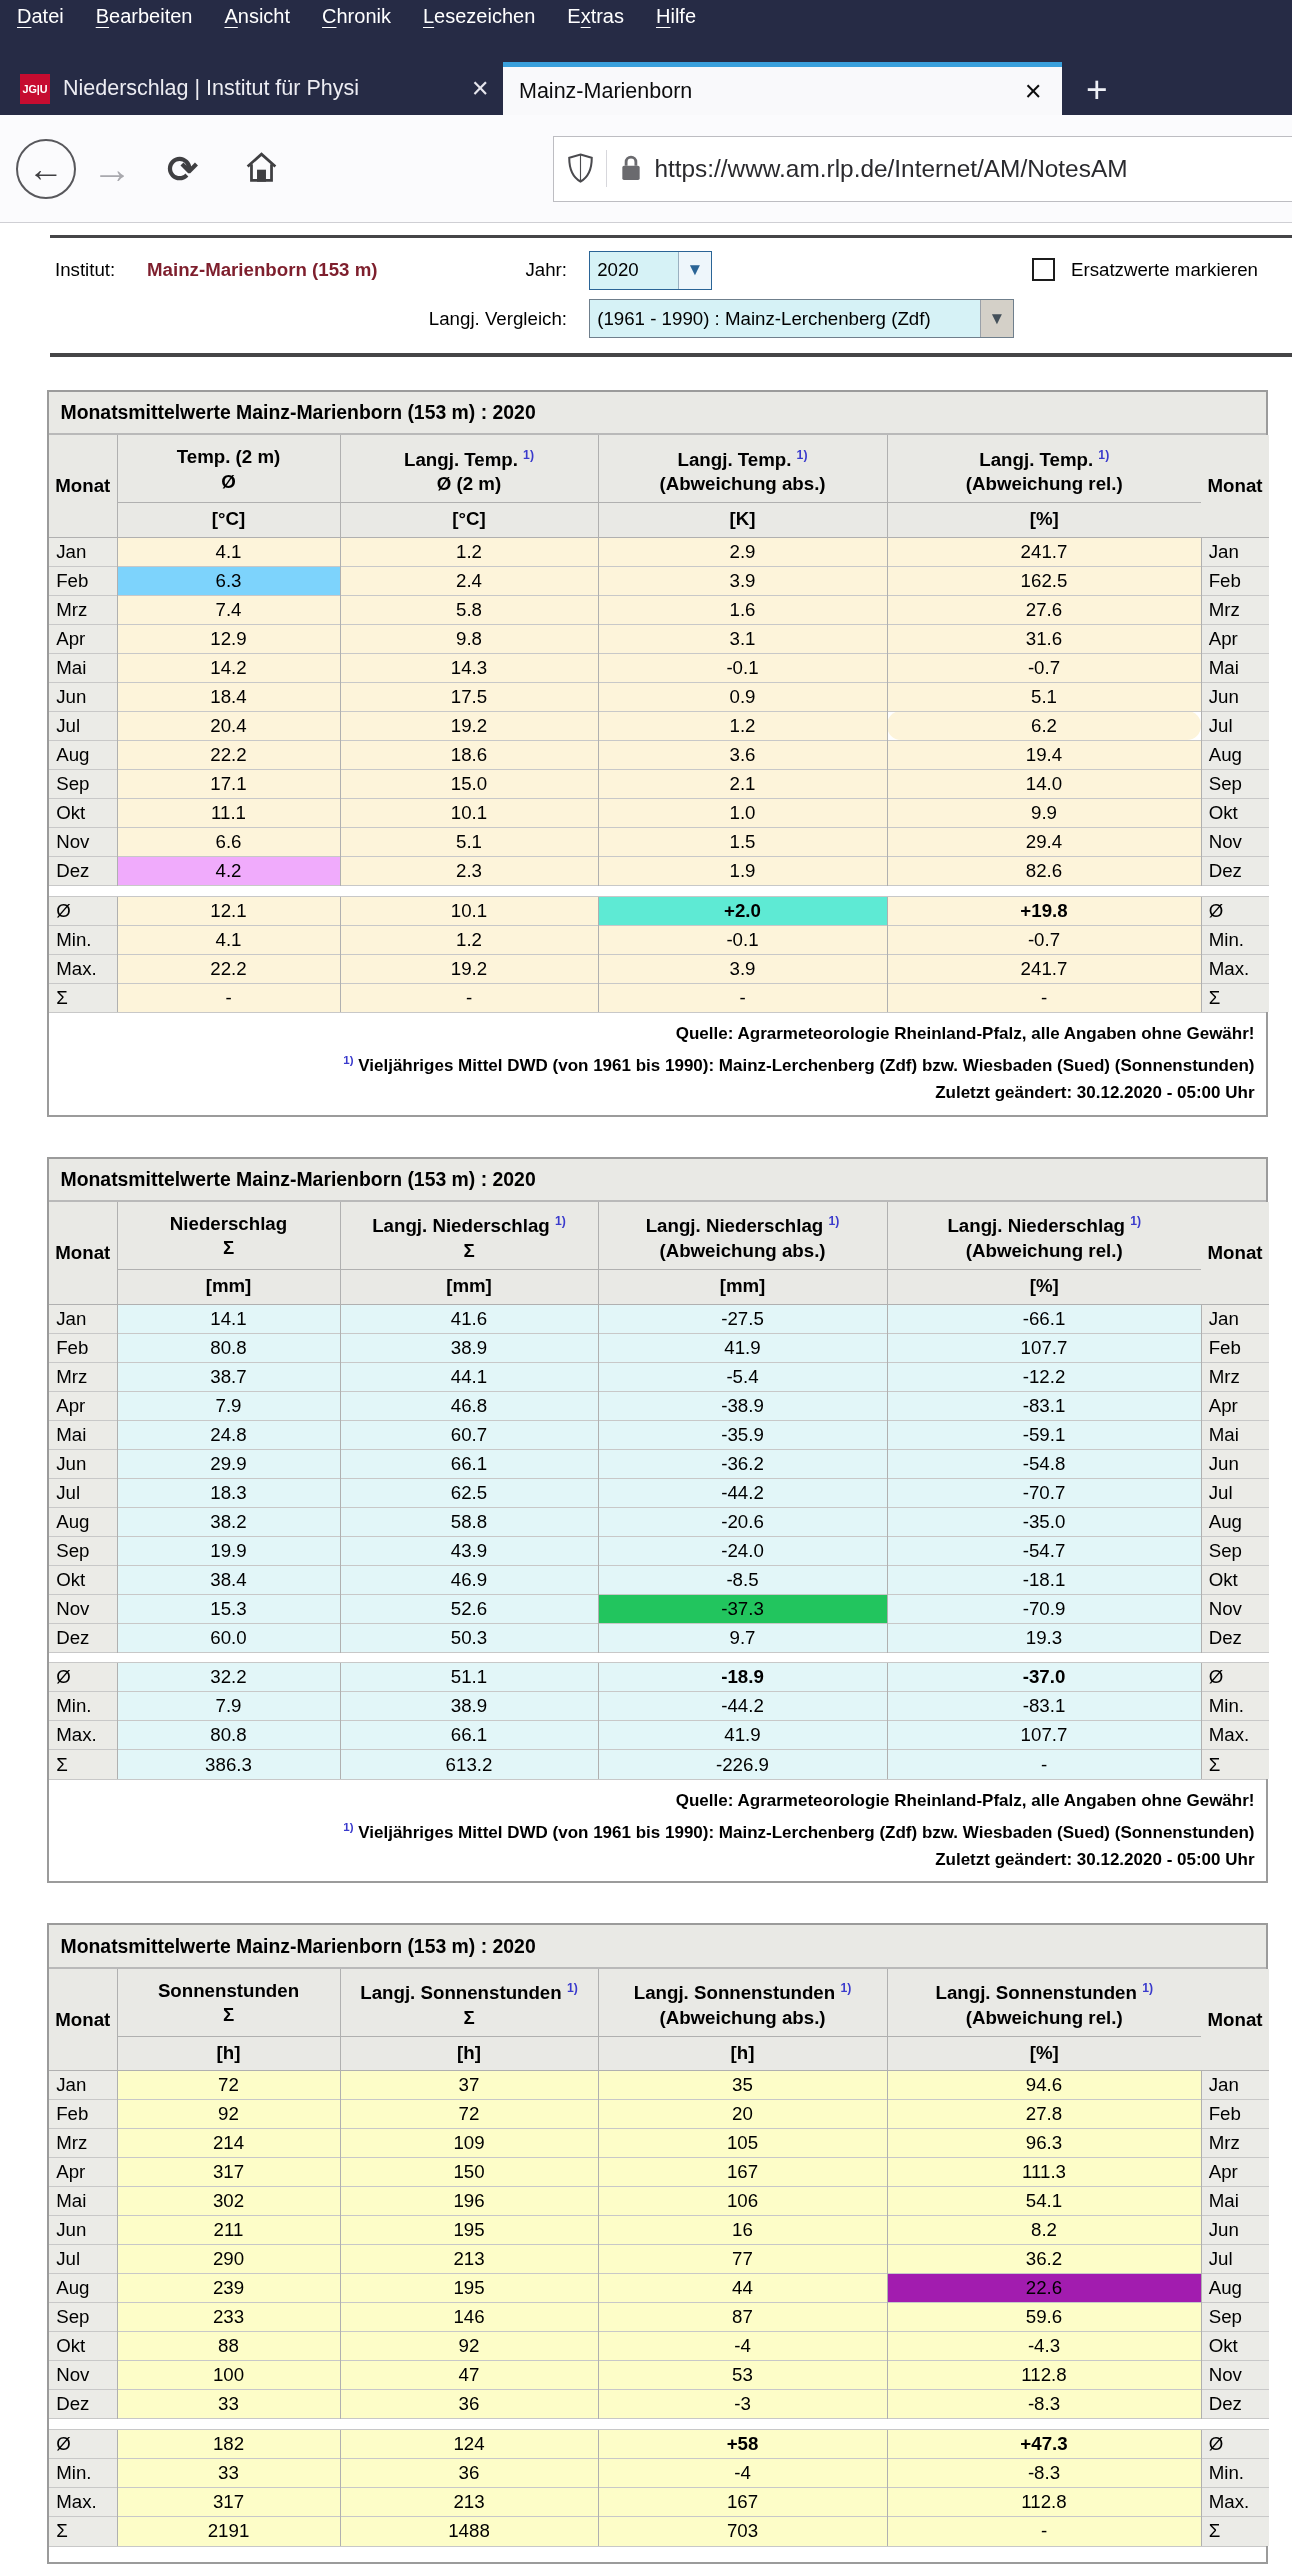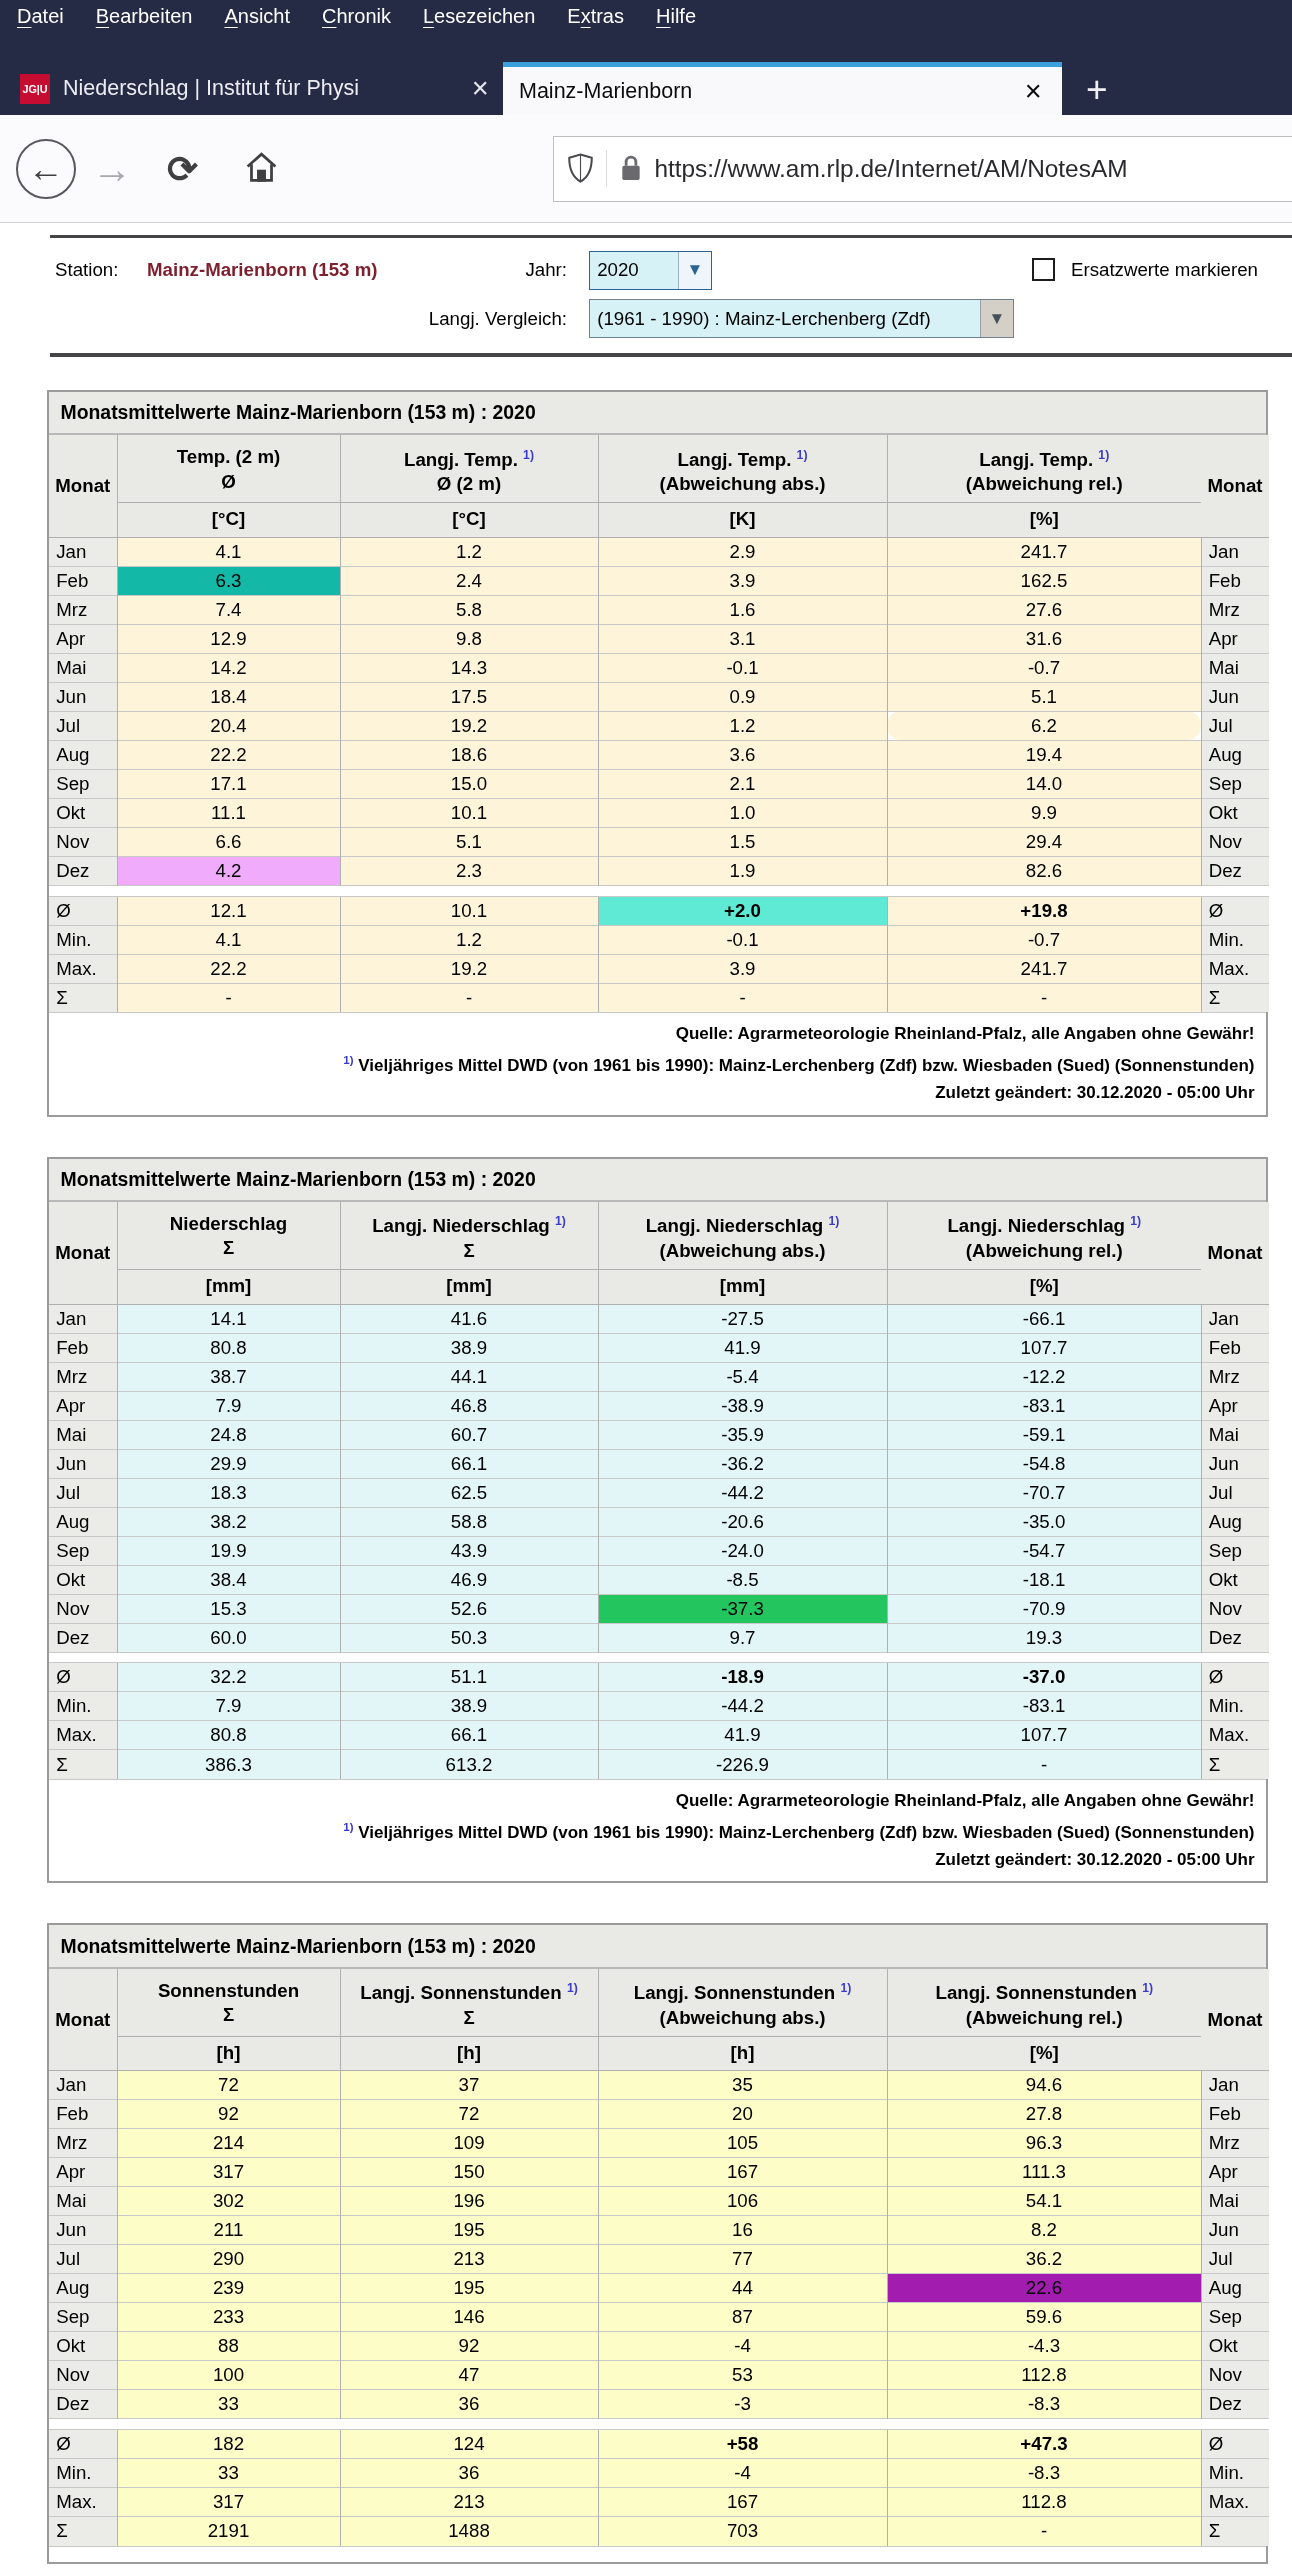--- a/index.html
+++ b/index.html
@@ -152,21 +152,21 @@
       </svg>
     </span>
     <span class="url-text" style="margin-left:10px;">https://www.am.rlp.de/Internet/AM/NotesAM</span>
   </div>
 </div>
 
 <div class="content">
   <div class="rule"></div>
 
   <div class="form-area">
-    <span class="f-label station-label">Station:</span>
+    <span class="f-label station-label">Institut:</span>
     <span class="station-value">Mainz-Marienborn (153 m)</span>
     <span class="f-label jahr-label">Jahr:</span>
     <div class="select jahr-select">
       <span class="sel-text">2020</span>
       <span class="sel-arrow">▼</span>
     </div>
     <div class="checkbox"></div>
     <span class="f-label checkbox-label">Ersatzwerte markieren</span>
     <span class="f-label cmp-label">Langj. Vergleich:</span>
     <div class="select cmp-select">
@@ -208,21 +208,21 @@
             <tr class="first">
               <th class="mcell">Jan</th>
               <td class="val" style="background: rgb(253, 244, 218);">4.1</td>
               <td class="val" style="background: rgb(253, 244, 218);">1.2</td>
               <td class="val" style="background: rgb(253, 244, 218);">2.9</td>
               <td class="val" style="background: rgb(253, 244, 218);">241.7</td>
               <th class="mcell rmonth">Jan</th>
             </tr>
             <tr>
               <th class="mcell">Feb</th>
-              <td class="val" style="background: #14b8a6;">6.3</td>
+              <td class="val" style="background: #7dd3fc;">6.3</td>
               <td class="val" style="background: rgb(253, 244, 218);">2.4</td>
               <td class="val" style="background: rgb(253, 244, 218);">3.9</td>
               <td class="val" style="background: rgb(253, 244, 218);">162.5</td>
               <th class="mcell rmonth">Feb</th>
             </tr>
             <tr>
               <th class="mcell">Mrz</th>
               <td class="val" style="background: rgb(253, 244, 218);">7.4</td>
               <td class="val" style="background: rgb(253, 244, 218);">5.8</td>
               <td class="val" style="background: rgb(253, 244, 218);">1.6</td>

